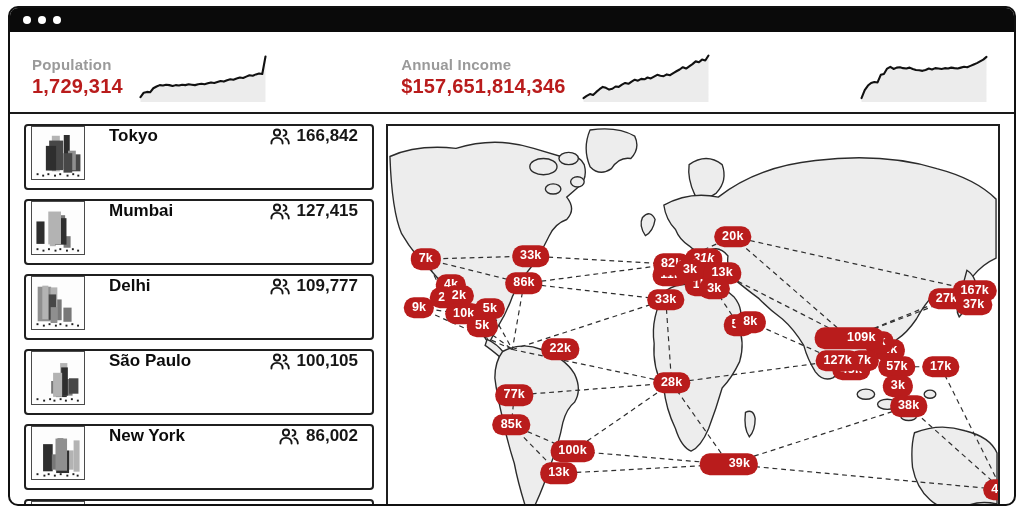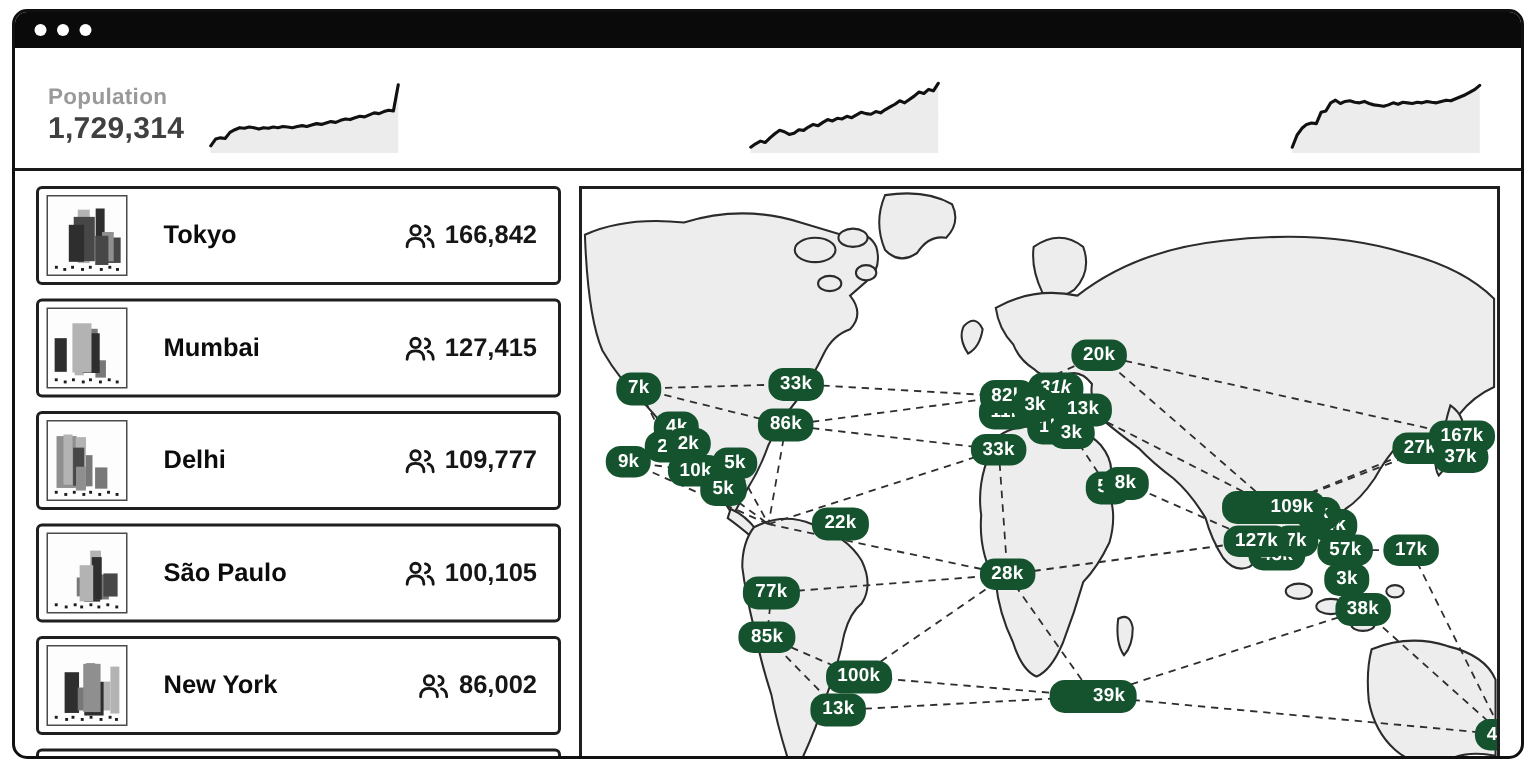--- a/index.html
+++ b/index.html
@@ -6,35 +6,35 @@
     font-family:"Liberation Sans",sans-serif;}
   .window{position:absolute;left:8px;top:6px;right:8px;bottom:6px;border:2px solid #101010;
     border-radius:10px;overflow:hidden;background:#fff;}
   .titlebar{height:24px;background:#0a0a0a;display:flex;align-items:center;padding-left:13px;gap:7px;}
   .dot{width:8px;height:8px;border-radius:50%;background:#fff;}
   .stats-row{display:flex;justify-content:space-between;align-items:flex-end;
     padding:8px 26px 10px 22px;border-bottom:2px solid #1a1a1a;height:62px;}
   .stat{display:flex;align-items:center;}
   .stat-text{display:flex;flex-direction:column;justify-content:flex-end;}
   .stat-label{font-size:15px;font-weight:bold;color:#9a9a9a;letter-spacing:.2px;}
-  .stat-value{font-size:20px;font-weight:bold;color:#404040;margin-top:2px;letter-spacing:.2px;}
+  .stat-value{font-size:20px;font-weight:bold;color:#b91c1c;margin-top:2px;letter-spacing:.2px;}
   .spark{margin-left:16px;display:block;}
   .main{display:flex;gap:12px;padding:10px 14px 0 14px;height:calc(100% - 24px - 82px);}
   .city-list{width:350px;display:flex;flex-direction:column;gap:9px;overflow:hidden;flex:none;}
   .city-card{border:2px solid #1f1f1f;border-radius:4px;min-height:62px;height:62px;display:flex;
-    align-items:center;padding:0 14px 0 5px;background:#fff;}
+    align-items:flex-start;padding:0 14px 0 5px;background:#fff;}
   .thumb{width:52px;height:52px;border:1.5px solid #4a4a4a;background:#fdfdfd;flex:none;}
   .city-name{font-size:17px;font-weight:bold;color:#0c0c0c;margin-left:24px;}
   .city-count{margin-left:auto;display:flex;align-items:center;gap:7px;font-size:17px;
     font-weight:bold;color:#161616;}
   .map-panel{flex:1;border:2px solid #1f1f1f;position:relative;overflow:hidden;background:#fff;}
   .map-svg{position:absolute;left:0;top:0;width:100%;height:100%;}
   .land{fill:#ededed;stroke:#2b2b2b;stroke-width:1.4;}
   .edge{stroke:#2e2e2e;stroke-width:1.2;stroke-dasharray:5 4;fill:none;}
-  .badge{position:absolute;transform:translate(-50%,-50%);background:#14532d;color:#fff;
+  .badge{position:absolute;transform:translate(-50%,-50%);background:#b91c1c;color:#fff;
     font-weight:bold;font-size:12.5px;line-height:1;padding:4px 8px 5px;border-radius:10px;
     white-space:nowrap;letter-spacing:.2px;}
 </style>
 </head>
 <body>
 
 <div class="window">
 
   <div class="titlebar">
 
@@ -50,20 +50,24 @@
       <span class="stat-label">Population</span>
       <span class="stat-value">1,729,314</span>
     </div>
     <svg class="spark" width="128" height="50" viewBox="0 0 120 48">
       <path class="spark-area" fill="#ececec" stroke="none" d="M0,48 L0.0,43.4 L3.1,39.1 L6.2,38.3 L9.2,38.7 L12.3,34.8 L15.4,33.1 L18.5,31.8 L21.5,32.2 L24.6,31.4 L27.7,31.8 L30.8,32.7 L33.8,31.8 L36.9,32.2 L40.0,31.4 L43.1,31.8 L46.2,31.0 L49.2,31.4 L52.3,31.8 L55.4,31.0 L58.5,30.5 L61.5,31.0 L64.6,30.1 L67.7,29.2 L70.8,29.7 L73.8,28.8 L76.9,27.9 L80.0,28.4 L83.1,27.1 L86.2,26.2 L89.2,26.6 L92.3,25.4 L95.4,24.5 L98.5,24.9 L101.5,23.6 L104.6,22.3 L107.7,22.8 L110.8,21.5 L113.8,20.6 L116.9,21.1 L120.0,4.3 L120,48 Z"></path>
       <polyline class="spark-line" fill="none" stroke="#111111" stroke-width="2" stroke-linejoin="round" stroke-linecap="round" points="0.0,43.4 3.1,39.1 6.2,38.3 9.2,38.7 12.3,34.8 15.4,33.1 18.5,31.8 21.5,32.2 24.6,31.4 27.7,31.8 30.8,32.7 33.8,31.8 36.9,32.2 40.0,31.4 43.1,31.8 46.2,31.0 49.2,31.4 52.3,31.8 55.4,31.0 58.5,30.5 61.5,31.0 64.6,30.1 67.7,29.2 70.8,29.7 73.8,28.8 76.9,27.9 80.0,28.4 83.1,27.1 86.2,26.2 89.2,26.6 92.3,25.4 95.4,24.5 98.5,24.9 101.5,23.6 104.6,22.3 107.7,22.8 110.8,21.5 113.8,20.6 116.9,21.1 120.0,4.3"></polyline>
     </svg>
   </div>
 
   <div class="stat">
+    <div class="stat-text">
+      <span class="stat-label">Annual Income</span>
+      <span class="stat-value">$157,651,814,346</span>
+    </div>
     <svg class="spark" width="128" height="50" viewBox="0 0 120 48">
       <path class="spark-area" fill="#ececec" stroke="none" d="M0,48 L0.0,44.3 L3.1,42.1 L6.2,40.4 L9.2,41.3 L12.3,38.3 L15.4,35.7 L18.5,33.5 L21.5,34.4 L24.6,36.1 L27.7,35.3 L30.8,33.1 L33.8,33.5 L36.9,31.4 L40.0,29.7 L43.1,30.5 L46.2,28.4 L49.2,26.6 L52.3,27.5 L55.4,25.8 L58.5,26.2 L61.5,24.5 L64.6,25.4 L67.7,23.6 L70.8,21.9 L73.8,22.8 L76.9,23.2 L80.0,21.5 L83.1,22.3 L86.2,20.2 L89.2,18.5 L92.3,16.8 L95.4,14.6 L98.5,15.9 L101.5,13.8 L104.6,11.6 L107.7,9.0 L110.8,9.9 L113.8,7.3 L116.9,8.2 L120.0,3.4 L120,48 Z"></path>
       <polyline class="spark-line" fill="none" stroke="#111111" stroke-width="2" stroke-linejoin="round" stroke-linecap="round" points="0.0,44.3 3.1,42.1 6.2,40.4 9.2,41.3 12.3,38.3 15.4,35.7 18.5,33.5 21.5,34.4 24.6,36.1 27.7,35.3 30.8,33.1 33.8,33.5 36.9,31.4 40.0,29.7 43.1,30.5 46.2,28.4 49.2,26.6 52.3,27.5 55.4,25.8 58.5,26.2 61.5,24.5 64.6,25.4 67.7,23.6 70.8,21.9 73.8,22.8 76.9,23.2 80.0,21.5 83.1,22.3 86.2,20.2 89.2,18.5 92.3,16.8 95.4,14.6 98.5,15.9 101.5,13.8 104.6,11.6 107.7,9.0 110.8,9.9 113.8,7.3 116.9,8.2 120.0,3.4"></polyline>
     </svg>
   </div>
 
   <div class="stat">
     <svg class="spark" width="128" height="50" viewBox="0 0 120 48">
       <path class="spark-area" fill="#ececec" stroke="none" d="M0,48 L0.0,44.3 L3.1,36.5 L6.2,32.2 L9.2,29.7 L12.3,28.8 L15.4,29.2 L18.5,21.9 L21.5,21.1 L24.6,15.9 L27.7,14.2 L30.8,16.3 L33.8,15.0 L36.9,14.6 L40.0,15.5 L43.1,15.9 L46.2,15.0 L49.2,16.3 L52.3,17.2 L55.4,17.6 L58.5,18.1 L61.5,17.2 L64.6,15.9 L67.7,16.8 L70.8,15.5 L73.8,15.9 L76.9,16.3 L80.0,15.5 L83.1,15.9 L86.2,15.0 L89.2,15.5 L92.3,15.9 L95.4,15.0 L98.5,14.2 L101.5,14.6 L104.6,13.3 L107.7,12.0 L110.8,10.7 L113.8,9.0 L116.9,7.3 L120.0,4.7 L120,48 Z"></path>
       <polyline class="spark-line" fill="none" stroke="#111111" stroke-width="2" stroke-linejoin="round" stroke-linecap="round" points="0.0,44.3 3.1,36.5 6.2,32.2 9.2,29.7 12.3,28.8 15.4,29.2 18.5,21.9 21.5,21.1 24.6,15.9 27.7,14.2 30.8,16.3 33.8,15.0 36.9,14.6 40.0,15.5 43.1,15.9 46.2,15.0 49.2,16.3 52.3,17.2 55.4,17.6 58.5,18.1 61.5,17.2 64.6,15.9 67.7,16.8 70.8,15.5 73.8,15.9 76.9,16.3 80.0,15.5 83.1,15.9 86.2,15.0 89.2,15.5 92.3,15.9 95.4,15.0 98.5,14.2 101.5,14.6 104.6,13.3 107.7,12.0 110.8,10.7 113.8,9.0 116.9,7.3 120.0,4.7"></polyline>

